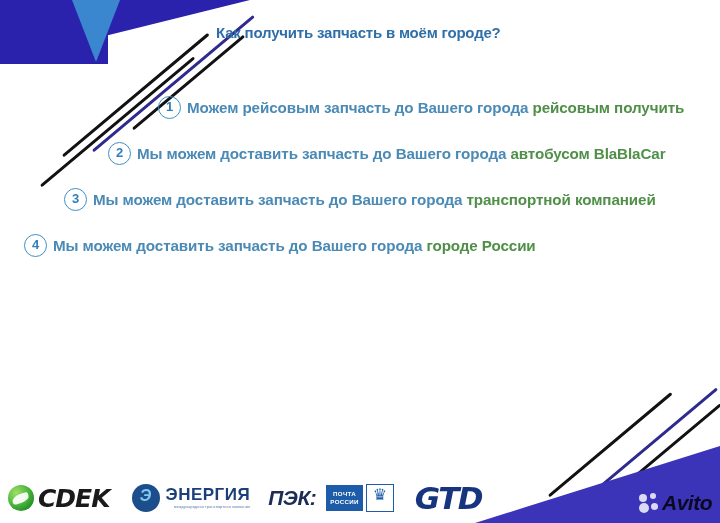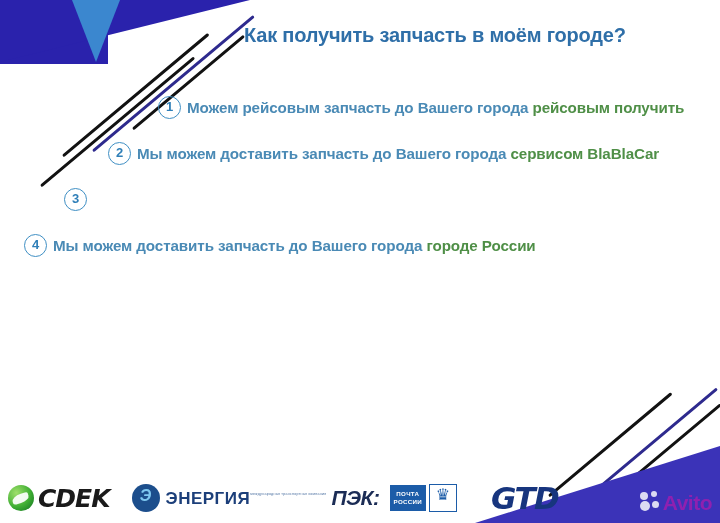--- a/index.html
+++ b/index.html
@@ -51,23 +51,23 @@
 
   .diag {
     position: absolute;
     transform-origin: 0 0;
     border-radius: 2px;
   }
 
   
   .title {
     position: absolute;
-    left: 244px;
+    left: 216px;
     top: 24px;
-    font-size: 20px;
+    font-size: 15px;
     font-weight: bold;
     color: #2f6fa8;
     letter-spacing: -0.2px;
     white-space: nowrap;
   }
 
   
   .list {
     position: absolute;
     left: 0;
@@ -151,31 +151,31 @@
   .energia-mark::before {
     content: "Э";
     position: absolute;
     left: 0; right: 0; top: 3px;
     text-align: center;
     color: #7fc8f0;
     font-size: 16px;
     font-weight: bold;
     font-style: italic;
   }
-  .energia-words { display: flex; line-height: 1; }
+  .energia-words { display: flex; flex-direction: column; line-height: 1; align-items: flex-end; }
   .energia-name {
     font-size: 17px; font-weight: bold; color: #1c3f7a; letter-spacing: .5px;
   }
   .energia-sub {
     font-size: 3.6px; color: #4a6fa0; letter-spacing: .25px; margin-top: 3px;
   }
 
   
   .pek {
-    margin-left: 5px;
+    margin-left: 18px;
     font-size: 21px;
     font-weight: bold;
     color: #1b2c55;
     letter-spacing: -0.5px;
     font-style: italic;
   }
 
   
   .pochta { display: flex; align-items: center; margin-left: 10px; }
   .pochta-blue {
@@ -198,37 +198,39 @@
     position: absolute;
     left: 0; right: 0; top: 2px;
     text-align: center;
     font-size: 16px;
     color: #1c5ca8;
     line-height: 1;
   }
 
   
   .gtd {
-    margin-left: 34px;
+    margin-left: 21px;
     font-family: "DejaVu Sans", sans-serif;
     font-size: 31px;
     font-weight: bold;
     font-style: italic;
     color: #17357e;
     letter-spacing: -1.5px;
   }
 
   
   .avito {
     position: absolute;
     right: 8px;
     bottom: 8px;
     display: flex;
-    color: #a21caf;
+    align-items: center;
+    color: #000000;
     opacity: .82;
+    font-style: italic;
   }
   .avito-dots {
     position: relative;
     width: 20px; height: 20px;
     margin-right: 3px;
   }
   .avito-dots i {
     position: absolute;
     border-radius: 50%;
     background: #ffffff;
@@ -268,25 +270,26 @@
 
   <div class="list">
 
     <div class="row" style="padding-left:158px;">
       <span class="num">1</span>
       <span class="txt"><span>Можем рейсовым запчасть до Вашего города </span><span class="hl">рейсовым получить</span></span>
     </div>
 
     <div class="row" style="padding-left:108px;">
       <span class="num">2</span>
-      <span class="txt"><span>Мы можем доставить запчасть до Вашего города </span><span class="hl">сервисом BlaBlaCar</span></span>
+      <span class="txt"><span>Мы можем доставить запчасть до Вашего города </span><span class="hl">автобусом BlaBlaCar</span></span>
     </div>
 
     <div class="row" style="padding-left:64px;">
       <span class="num">3</span>
+      <span class="txt"><span>Мы можем доставить запчасть до Вашего города </span><span class="hl">транспортной компанией</span></span>
     </div>
 
     <div class="row" style="padding-left:24px;">
       <span class="num">4</span>
       <span class="txt"><span>Мы можем доставить запчасть до Вашего города </span><span class="hl">городе России</span></span>
     </div>
 
   </div>
 
   <div class="logos">

